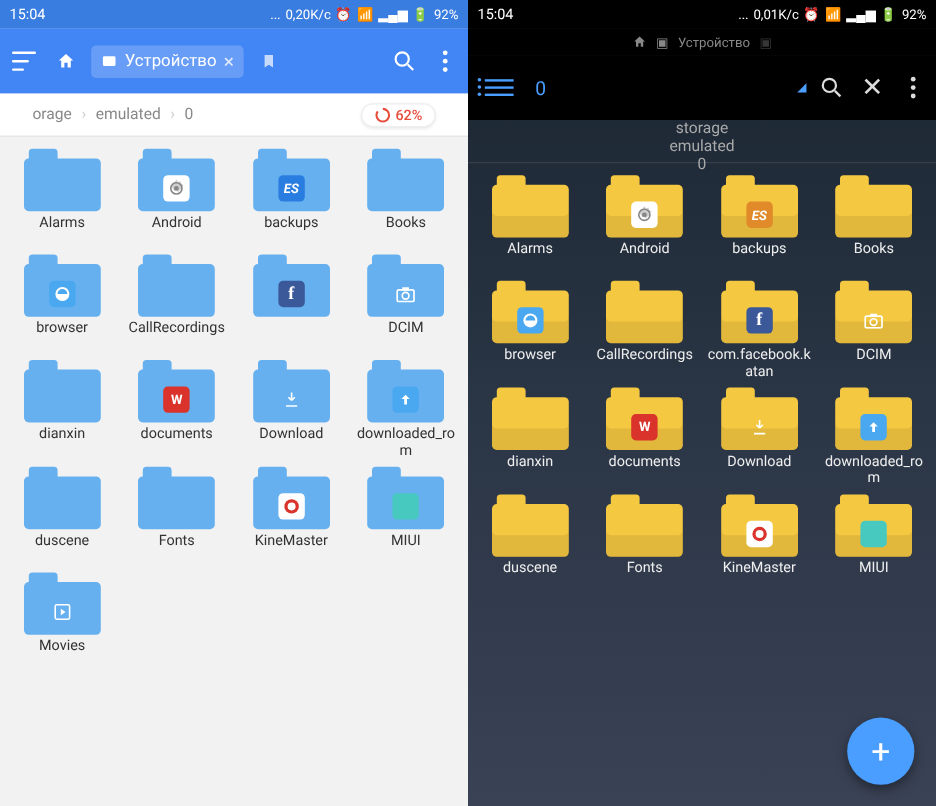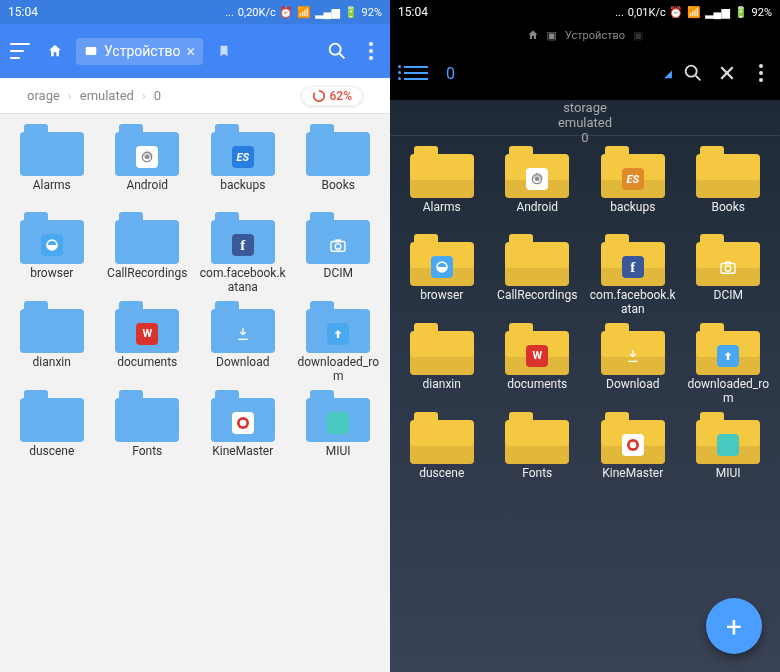--- a/index.html
+++ b/index.html
@@ -182,21 +182,20 @@
         <div class="label">CallRecordings</div>
       </div>
       <div class="item">
         <div class="folder light-f">
           <div class="folder-tab"></div>
           <div class="folder-body"></div>
           <div class="badge" style="background: rgb(59, 89, 152);">
             <span style="font-size:15px;font-weight:bold;font-family:serif">f</span>
           </div>
         </div>
-        <div class="label">com.facebook.katana</div>
       </div>
       <div class="item">
         <div class="folder light-f">
           <div class="folder-tab"></div>
           <div class="folder-body"></div>
           <div class="badge" style="background: transparent;">
             <svg width="18" height="14" viewBox="0 0 24 20">
               <rect x="2" y="5" width="20" height="14" rx="2" fill="none" stroke="#fff" stroke-width="2"></rect>
               <circle cx="12" cy="12" r="4" fill="none" stroke="#fff" stroke-width="2"></circle>
               <rect x="8" y="2" width="8" height="4" fill="#fff"></rect>
@@ -278,20 +277,33 @@
         <div class="folder light-f">
           <div class="folder-tab"></div>
           <div class="folder-body"></div>
           <div class="badge" style="background: rgb(72, 201, 192);">
             <svg width="14" height="14" viewBox="0 0 24 24">
               <rect x="4" y="4" width="16" height="16" rx="3" fill="#48c9c0"></rect>
             </svg>
           </div>
         </div>
         <div class="label">MIUI</div>
+      </div>
+      <div class="item">
+        <div class="folder light-f">
+          <div class="folder-tab"></div>
+          <div class="folder-body"></div>
+          <div class="badge" style="background: transparent;">
+            <svg width="16" height="16" viewBox="0 0 24 24">
+              <rect x="3" y="3" width="18" height="18" rx="2" fill="none" stroke="#fff" stroke-width="2"></rect>
+              <path fill="#fff" d="M10 8l6 4-6 4z"></path>
+            </svg>
+          </div>
+        </div>
+        <div class="label">Movies</div>
       </div>
     </div>
 </div>
 
 <div class="pane pane-right">
   <div class="statusbar dark">
     <span>15:04</span>
     <span class="sb-icons">
       <span>...</span>
       <span>0,01K/c</span>

